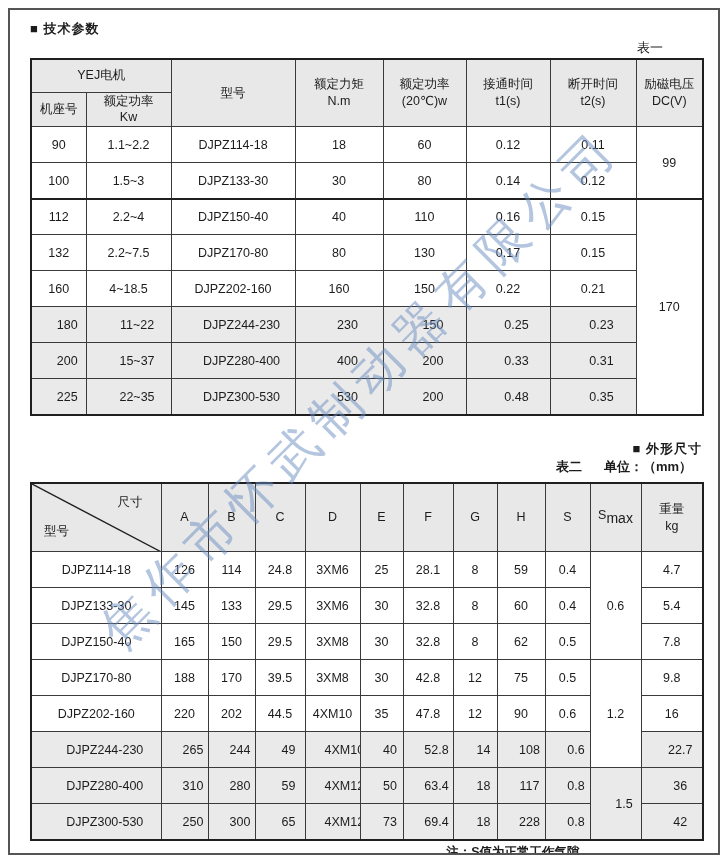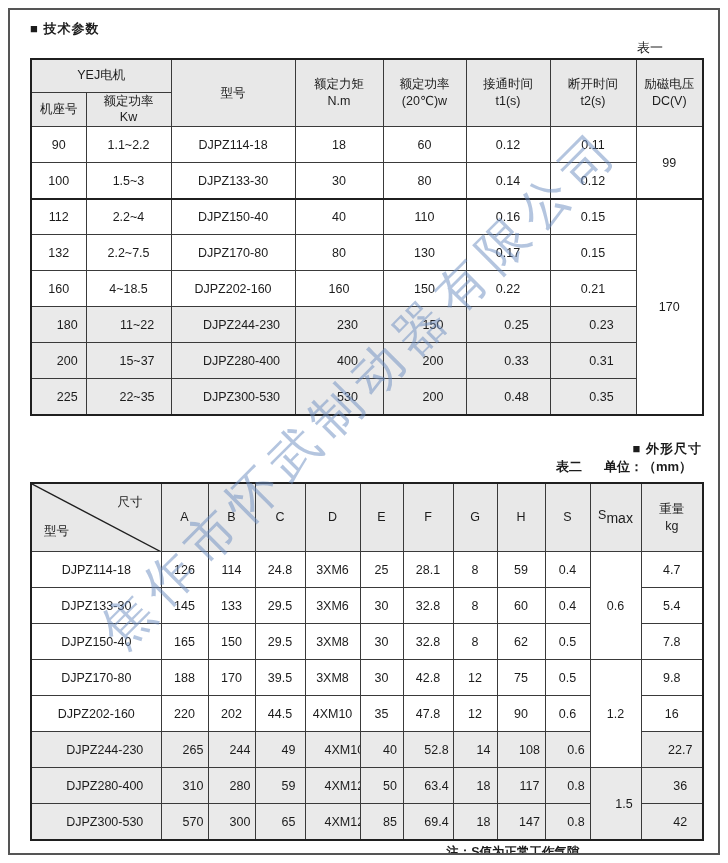--- a/index.html
+++ b/index.html
@@ -393,28 +393,28 @@
           <td>50</td>
           <td>63.4</td>
           <td>18</td>
           <td>117</td>
           <td>0.8</td>
           <td rowspan="2">1.5</td>
           <td>36</td>
         </tr>
         <tr class="shaded">
           <td>DJPZ300-530</td>
-          <td>570</td>
+          <td>250</td>
           <td>300</td>
           <td>65</td>
           <td>4XM12</td>
-          <td>85</td>
+          <td>73</td>
           <td>69.4</td>
           <td>18</td>
-          <td>147</td>
+          <td>228</td>
           <td>0.8</td>
           <td>42</td>
         </tr>
       </tbody>
   </table>
 
   <div class="note2">注：S值为正常工作气隙。</div>
 
 </div>
 

